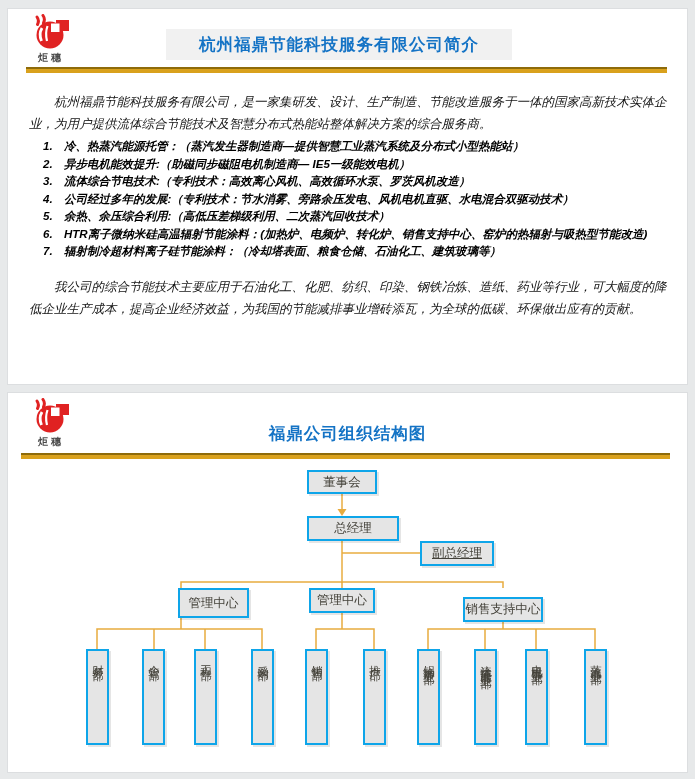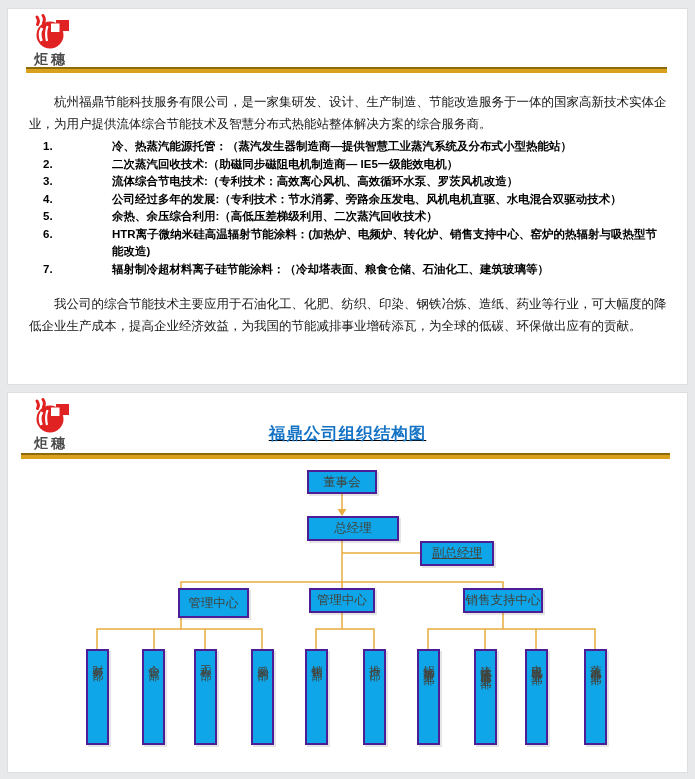--- a/index.html
+++ b/index.html
@@ -10,61 +10,61 @@
   }
   .card{
     position:absolute;left:7px;width:681px;background:#fff;
     border:1px solid #dcdee0;box-sizing:border-box;
   }
   #card-intro{top:8px;height:377px;}
   #card-org{top:392px;height:381px;}
 
   
   .logo{position:absolute;left:18px;top:5px;width:50px;text-align:center;}
-  .logo-text{font-size:14px;color:#4a4a4a;letter-spacing:3px;font-weight:bold;margin-top:-3px;}
+  .logo-text{font-size:10px;color:#4a4a4a;letter-spacing:3px;font-weight:bold;margin-top:-3px;}
 
   
   .title-bar{
     position:absolute;left:158px;top:20px;width:346px;height:31px;background:#f1f1f1;
     display:flex;align-items:center;justify-content:center;
   }
   .sec-title{color:#1473C5;font-size:16.5px;font-weight:bold;letter-spacing:1px;}
-  .title-wrap{position:absolute;left:0;right:0;top:30px;text-align:center;text-decoration:underline;}
+  .title-wrap{position:absolute;left:0;right:0;top:30px;text-align:center;}
   .gold-rule{position:absolute;height:4px;background:#D9A11D;border-top:2px solid #8E6B0A;}
   #card-intro .gold-rule{left:18px;top:58px;width:641px;}
   #card-org .gold-rule{left:13px;top:60px;width:649px;}
 
   
-  .body-text{position:absolute;left:21px;right:20px;top:82px;color:#141414;}
+  .body-text{position:absolute;left:21px;right:20px;top:82px;color:#141414;font-style:italic;}
   .para{font-size:12.5px;line-height:22px;margin:0;font-weight:500;}
   .indent{text-indent:2em;}
   .tech-list{margin:3px 0 0 0;padding:0;list-style:none;}
   .tech-list .row{display:flex;font-size:11.5px;font-weight:bold;line-height:17.5px;color:#000;}
   .row .num{width:21px;margin-left:14px;flex:none;}
-  .row .txt{flex:1;margin-left:48px;}
+  .row .txt{flex:1;}
   .para-last{margin-top:15px;}
 
   
   .chart{position:absolute;left:0;top:0;width:681px;height:381px;}
   .chart svg{position:absolute;left:0;top:0;}
   .obox{
-    position:absolute;box-sizing:border-box;background:#0ea5e9;border:2px solid #4c1d95;
+    position:absolute;box-sizing:border-box;background:#e5e5e5;border:2px solid #0ea5e9;
     box-shadow:2px 2px 0 rgba(0,0,0,.10);color:#44423a;
   }
   .hbox{display:flex;align-items:center;justify-content:center;font-size:12.5px;}
   .vbox{
     width:23px;height:96px;writing-mode:vertical-rl;text-orientation:upright;
     font-size:11.5px;line-height:19px;padding-top:5px;letter-spacing:2px;
   }
   #nb-board{left:299px;top:77px;width:70px;height:24px;}
   #nb-gm{left:299px;top:123px;width:92px;height:25px;}
   #nb-vgm{left:412px;top:148px;width:74px;height:25px;text-decoration:underline;}
   #nb-c1{left:138px;top:195px;width:71px;height:30px;margin-left:32px;}
   #nb-c2{left:301px;top:195px;width:66px;height:25px;}
-  #nb-c3{left:455px;top:195px;width:80px;height:25px;}
+  #nb-c3{left:455px;top:204px;width:80px;height:25px;}
   .dept{top:256px;}
   #nb-d10{left:78px;}  #nb-d11{left:134px;} #nb-d12{left:186px;} #nb-d13{left:243px;}
   #nb-d20{left:297px;} #nb-d21{left:355px;}
   #nb-d30{left:409px;} #nb-d31{left:466px;} #nb-d32{left:517px;} #nb-d33{left:576px;}
 </style>
 </head>
 <body>
 
 <div class="card" id="card-intro">
 
@@ -76,33 +76,36 @@
       </g>
       <circle cx="20" cy="21" r="13.5" fill="#E02222"></circle>
       <rect x="26" y="6" width="13" height="11" fill="#E02222"></rect>
       <rect x="21" y="9.5" width="8.5" height="8.5" fill="#ffffff"></rect>
       <path d="M12 14 q-3.5 6 -.5 13" stroke="#fff" stroke-width="2.8" fill="none"></path>
       <path d="M17.5 12 q-2.5 7 -.5 15" stroke="#fff" stroke-width="2.2" fill="none"></path>
     </svg>
     <div class="logo-text">炬穗</div>
   </div>
 
+  <div class="title-bar">
+    <span class="sec-title">杭州福鼎节能科技服务有限公司简介</span>
+  </div>
   <div class="gold-rule"></div>
 
   <div class="body-text">
     <p class="para indent">杭州福鼎节能科技服务有限公司，是一家集研发、设计、生产制造、节能改造服务于一体的国家高新技术实体企业，为用户提供流体综合节能技术及智慧分布式热能站整体解决方案的综合服务商。</p>
 
     <ul class="tech-list">
       <li class="row">
         <span class="num">1.</span>
         <span class="txt">冷、热蒸汽能源托管：（蒸汽发生器制造商—提供智慧工业蒸汽系统及分布式小型热能站）</span>
         </li>
       <li class="row">
         <span class="num">2.</span>
-        <span class="txt">二次蒸汽回收技术:（助磁同步磁阻电机制造商— IE5一级能效电机）</span>
+        <span class="txt">异步电机能效提升:（助磁同步磁阻电机制造商— IE5一级能效电机）</span>
         </li>
       <li class="row">
         <span class="num">3.</span>
         <span class="txt">流体综合节电技术:（专利技术：高效离心风机、高效循环水泵、罗茨风机改造）</span>
         </li>
       <li class="row">
         <span class="num">4.</span>
         <span class="txt">公司经过多年的发展:（专利技术：节水消雾、旁路余压发电、风机电机直驱、水电混合双驱动技术）</span>
         </li>
       <li class="row">

